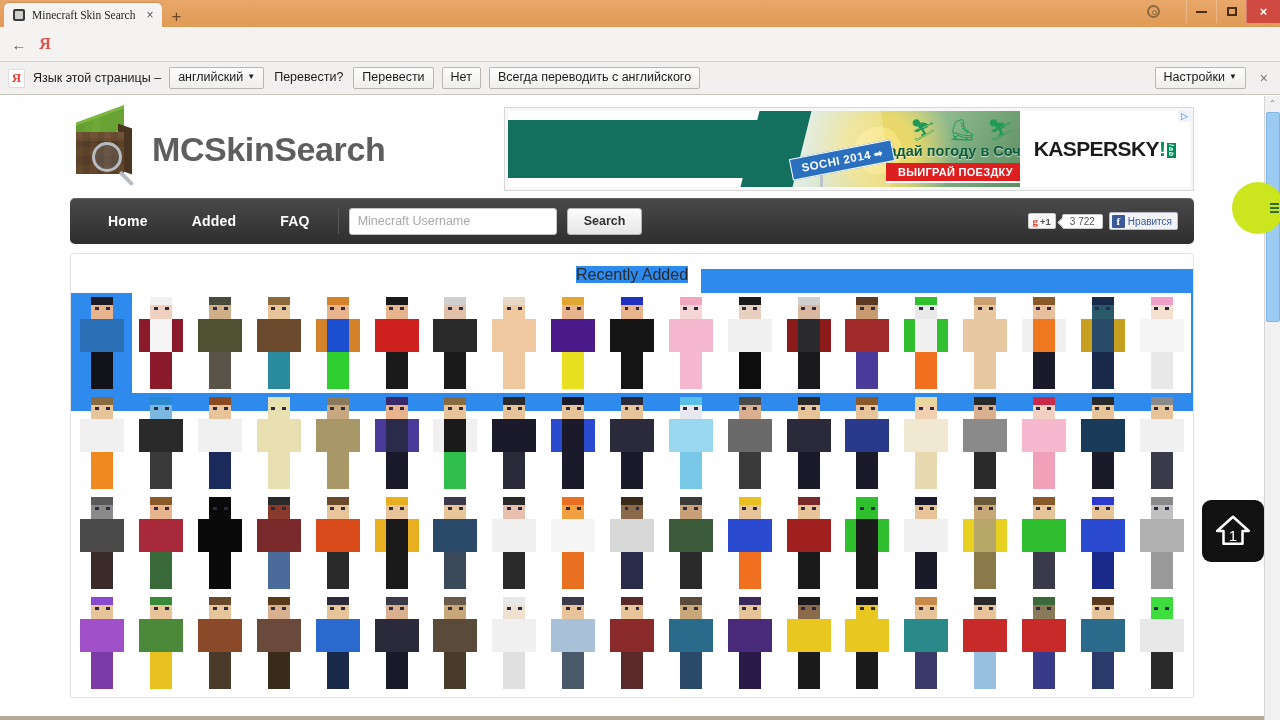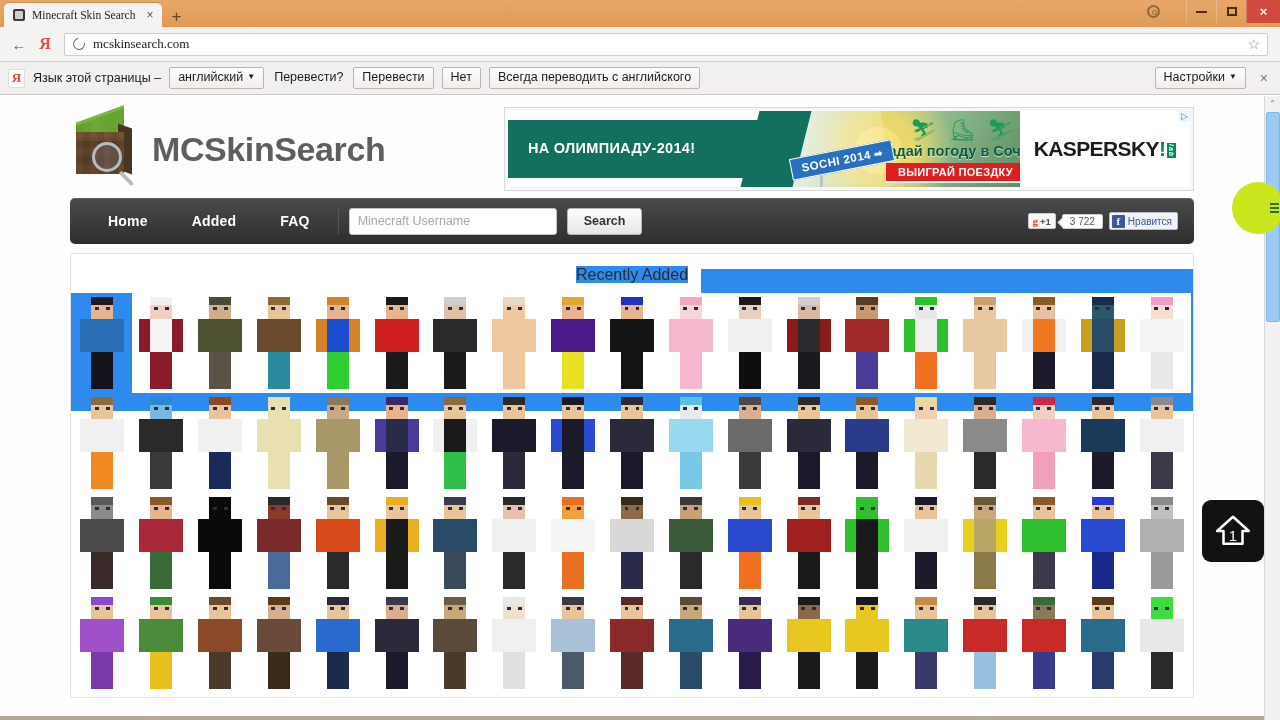--- a/index.html
+++ b/index.html
@@ -404,25 +404,20 @@
       <div class="winbtn">
           <span class="max-glyph"></span>
         </div>
       <div class="winbtn close">×</div>
     </div>
   </div>
 
   <div id="navbar">
     <div class="nav-icon">←</div>
     <div class="nav-icon yandex">Я</div>
-    <div id="omnibox">
-      <span class="reload-glyph"></span>
-      <span id="url-text">mcskinsearch.com</span>
-      <span class="star-glyph">☆</span>
-    </div>
   </div>
 
   <div id="translate-bar">
     <span class="ya-logo">Я</span>
     <span class="tb-label">Язык этой страницы –</span>
     <span class="tb-btn"><span>английский</span><span class="caret">▼</span></span>
     <span class="tb-btn plain">Перевести?</span>
     <span class="tb-btn">Перевести</span>
     <span class="tb-btn">Нет</span>
     <span class="tb-btn">Всегда переводить с английского</span>
@@ -443,21 +438,20 @@
               <span class="mc-front"></span>
             <span class="magnifier"></span>
           </span>
           <span id="site-title">MCSkinSearch</span>
         </div>
 
         <div id="ad-banner">
           <div class="ad-inner">
             <div class="ad-green">
               <span class="ad-green-top"></span>
-              <span class="ad-l1">НА ОЛИМПИАДУ-2014!</span>
               <span class="ad-green-bot"></span>
             </div>
             <div class="ad-photo">
               <div class="ad-sports">
                 <span>⛷</span>
                   <span>⛸</span>
                   <span>⛷</span>
               </div>
               <div class="ad-guess">Угадай погоду в Сочи</div>
               <div class="ad-red">ВЫИГРАЙ ПОЕЗДКУ</div>

